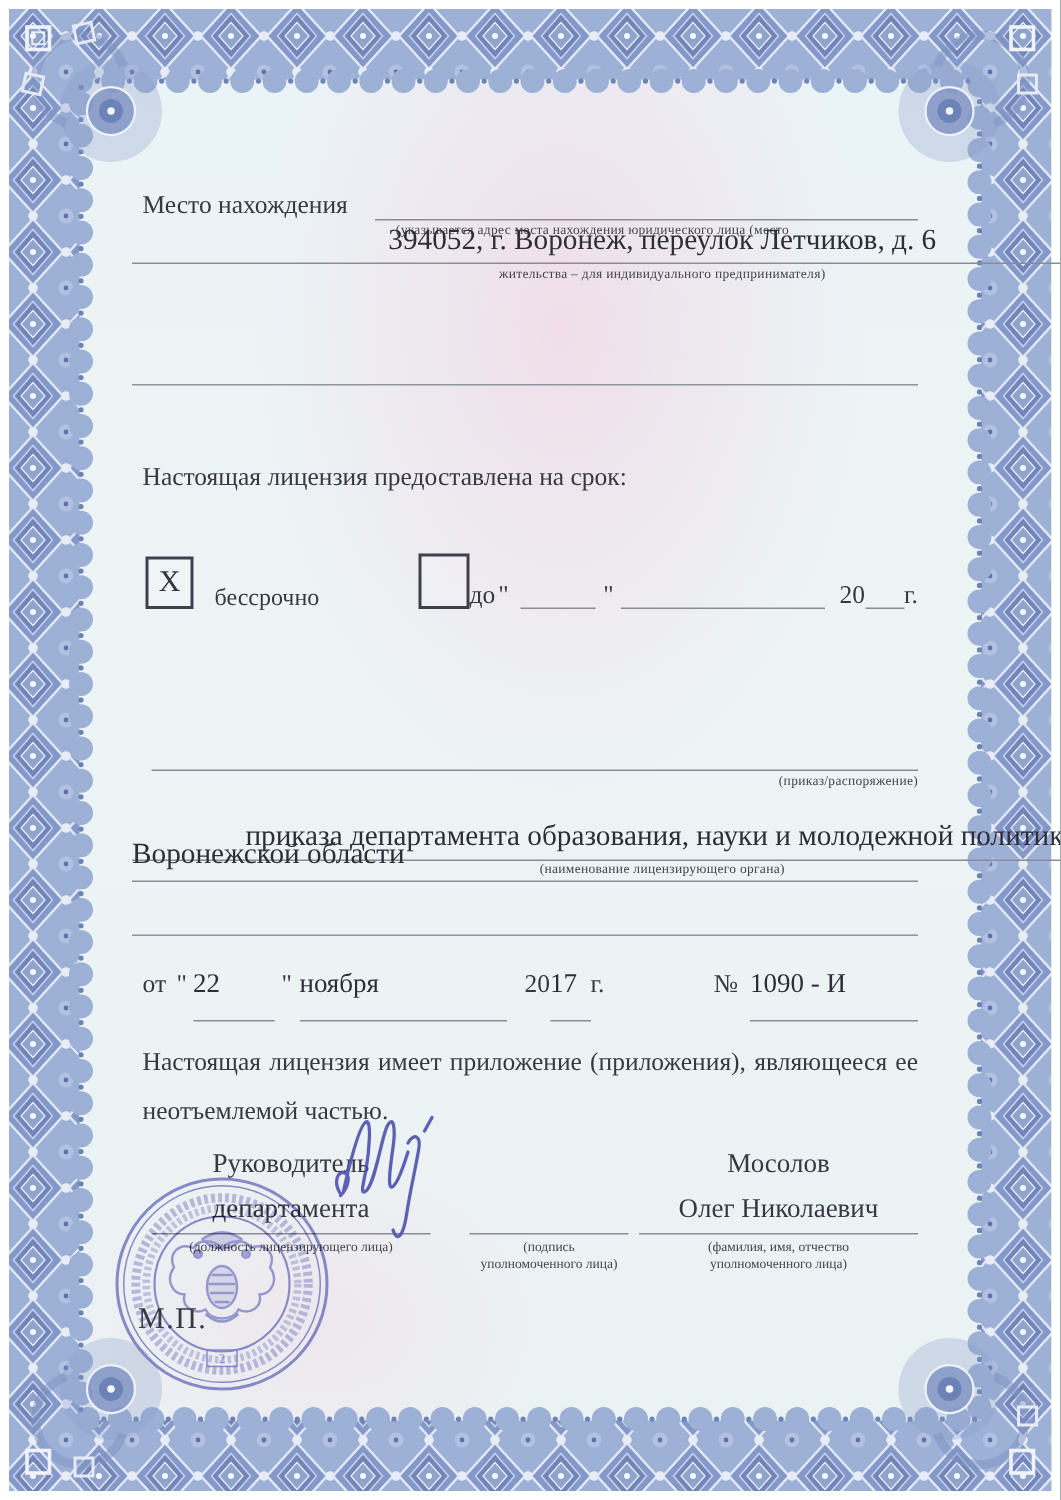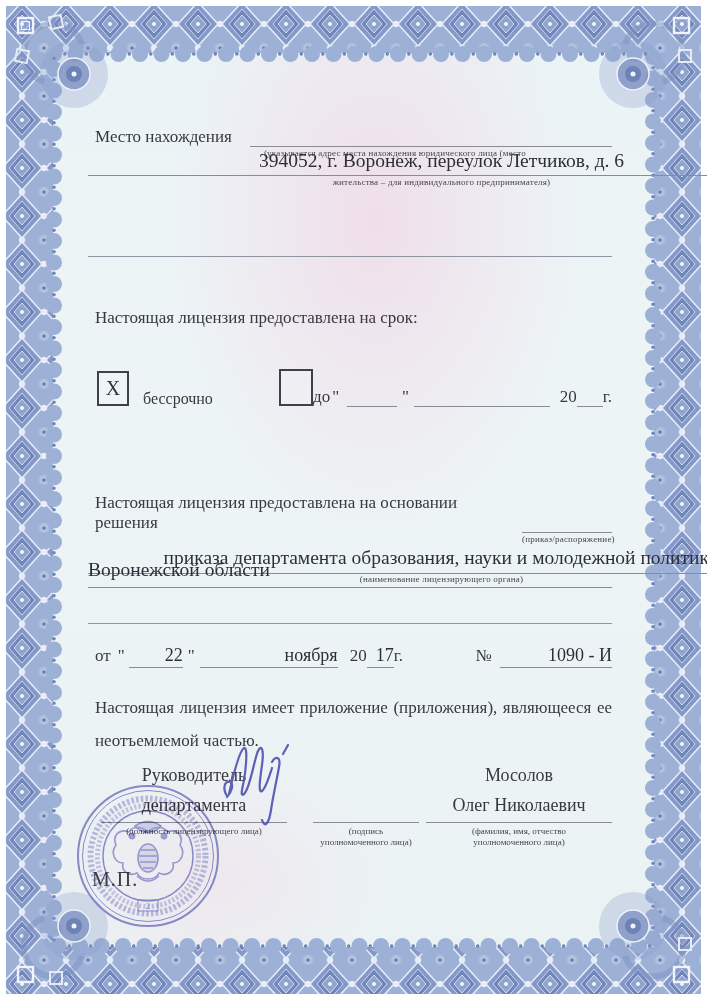--- a/index.html
+++ b/index.html
@@ -26,38 +26,38 @@
   .addr-line{top:150px;left:88px;right:95px;text-align:center;border-bottom:1px solid #8b8b96;padding-bottom:3px;position:relative;}
   .addr-line .hint{position:absolute;top:calc(100% + 2px);left:0;right:0;text-align:center;}
   .empty-line-1{top:256px;left:88px;right:95px;border-top:1px solid #9093a0;}
   .term-heading{top:308px;left:95px;}
   
   .term-row{top:366px;left:95px;right:95px;height:46px;}
   .cbox{position:absolute;border:2.5px solid #40404c;display:flex;align-items:center;justify-content:center;background:rgba(255,255,255,0.15);}
   .cb1{left:2px;top:5px;width:28px;height:31px;font-size:20px;color:#33333e;}
   .cb2{left:184px;top:3px;width:30px;height:33px;}
   .cb1-label{position:absolute;left:48px;bottom:4px;font-size:16px;}
-  .until-row{position:absolute;left:218px;right:0;bottom:5px;display:flex;align-items:flex-end;font-size:17px;}
+  .until-row{position:absolute;left:218px;right:0;bottom:5px;display:flex;align-items:flex-start;font-size:17px;}
   .until-row .u{border-bottom:1px solid #8b8b96;height:18px;}
   .u-d1{width:50px;margin:0 3px 0 8px;}
   .u-d2{flex:1;margin:0 0 0 5px;}
   .u-yr{width:26px;}
   .until-row .q{margin-left:2px;}
   .until-row .yp{margin-left:10px;}
   
   .basis-row{top:493px;left:95px;right:95px;display:flex;align-items:flex-end;}
   .basis-row .fill{flex:1;min-width:90px;height:20px;border-bottom:1px solid #8b8b96;position:relative;margin-left:6px;}
   .basis-row .hint{position:absolute;top:calc(100% + 2px);left:0;right:0;text-align:right;white-space:nowrap;font-family:Liberation Serif, serif;}
   .basis-l1{top:521px;left:88px;right:95px;text-align:center;border-bottom:1px solid #8b8b96;padding-bottom:4px;position:relative;}
   .basis-l1 .hint{position:absolute;top:calc(100% + 1px);left:0;right:0;text-align:center;}
   .basis-l2{top:559px;left:88px;right:95px;border-bottom:1px solid #8b8b96;padding-bottom:6px;}
   .empty-line-2{top:623px;left:88px;right:95px;border-top:1px solid #9093a0;}
   
   .date-row{top:645px;left:95px;right:95px;display:flex;align-items:baseline;font-size:17px;}
-  .date-row .u{border-bottom:1px solid #8b8b96;text-align:right;padding-bottom:1px;color:#2e2e3a;font-size:18px;}
+  .date-row .u{border-bottom:1px solid #8b8b96;text-align:left;padding-bottom:14px;color:#2e2e3a;font-size:18px;}
   .date-row .q{margin-left:7px;}
   .du-day{width:54px;margin-left:4px;}
   .q2{margin-left:5px;}
   .du-month{width:138px;margin-left:5px;}
   .du-year{width:27px;}
   .du-num{width:112px;margin-left:8px;}
   .yp2{margin-left:12px;}
   .sp{flex:1;}
   
   .appendix{top:691px;left:95px;right:95px;font-size:17px;line-height:33px;}
@@ -181,21 +181,20 @@
         <span class="u u-d1"></span>
         <span class="q">"</span>
         <span class="u u-d2"></span>
         <span class="yp">20</span>
         <span class="u u-yr"></span>
         <span>г.</span>
       </span>
     </div>
 
     <div class="abs basis-row">
-      <span class="lab">Настоящая лицензия предоставлена на основании решения</span>
       <span class="fill">
         <span class="hint">(приказ/распоряжение)</span>
       </span>
     </div>
     <div class="abs basis-l1">
       <span class="val">приказа департамента образования, науки и молодежной политики</span>
       <span class="hint">(наименование лицензирующего органа)</span>
     </div>
     <div class="abs basis-l2">
       <span class="val">Воронежской области</span>

